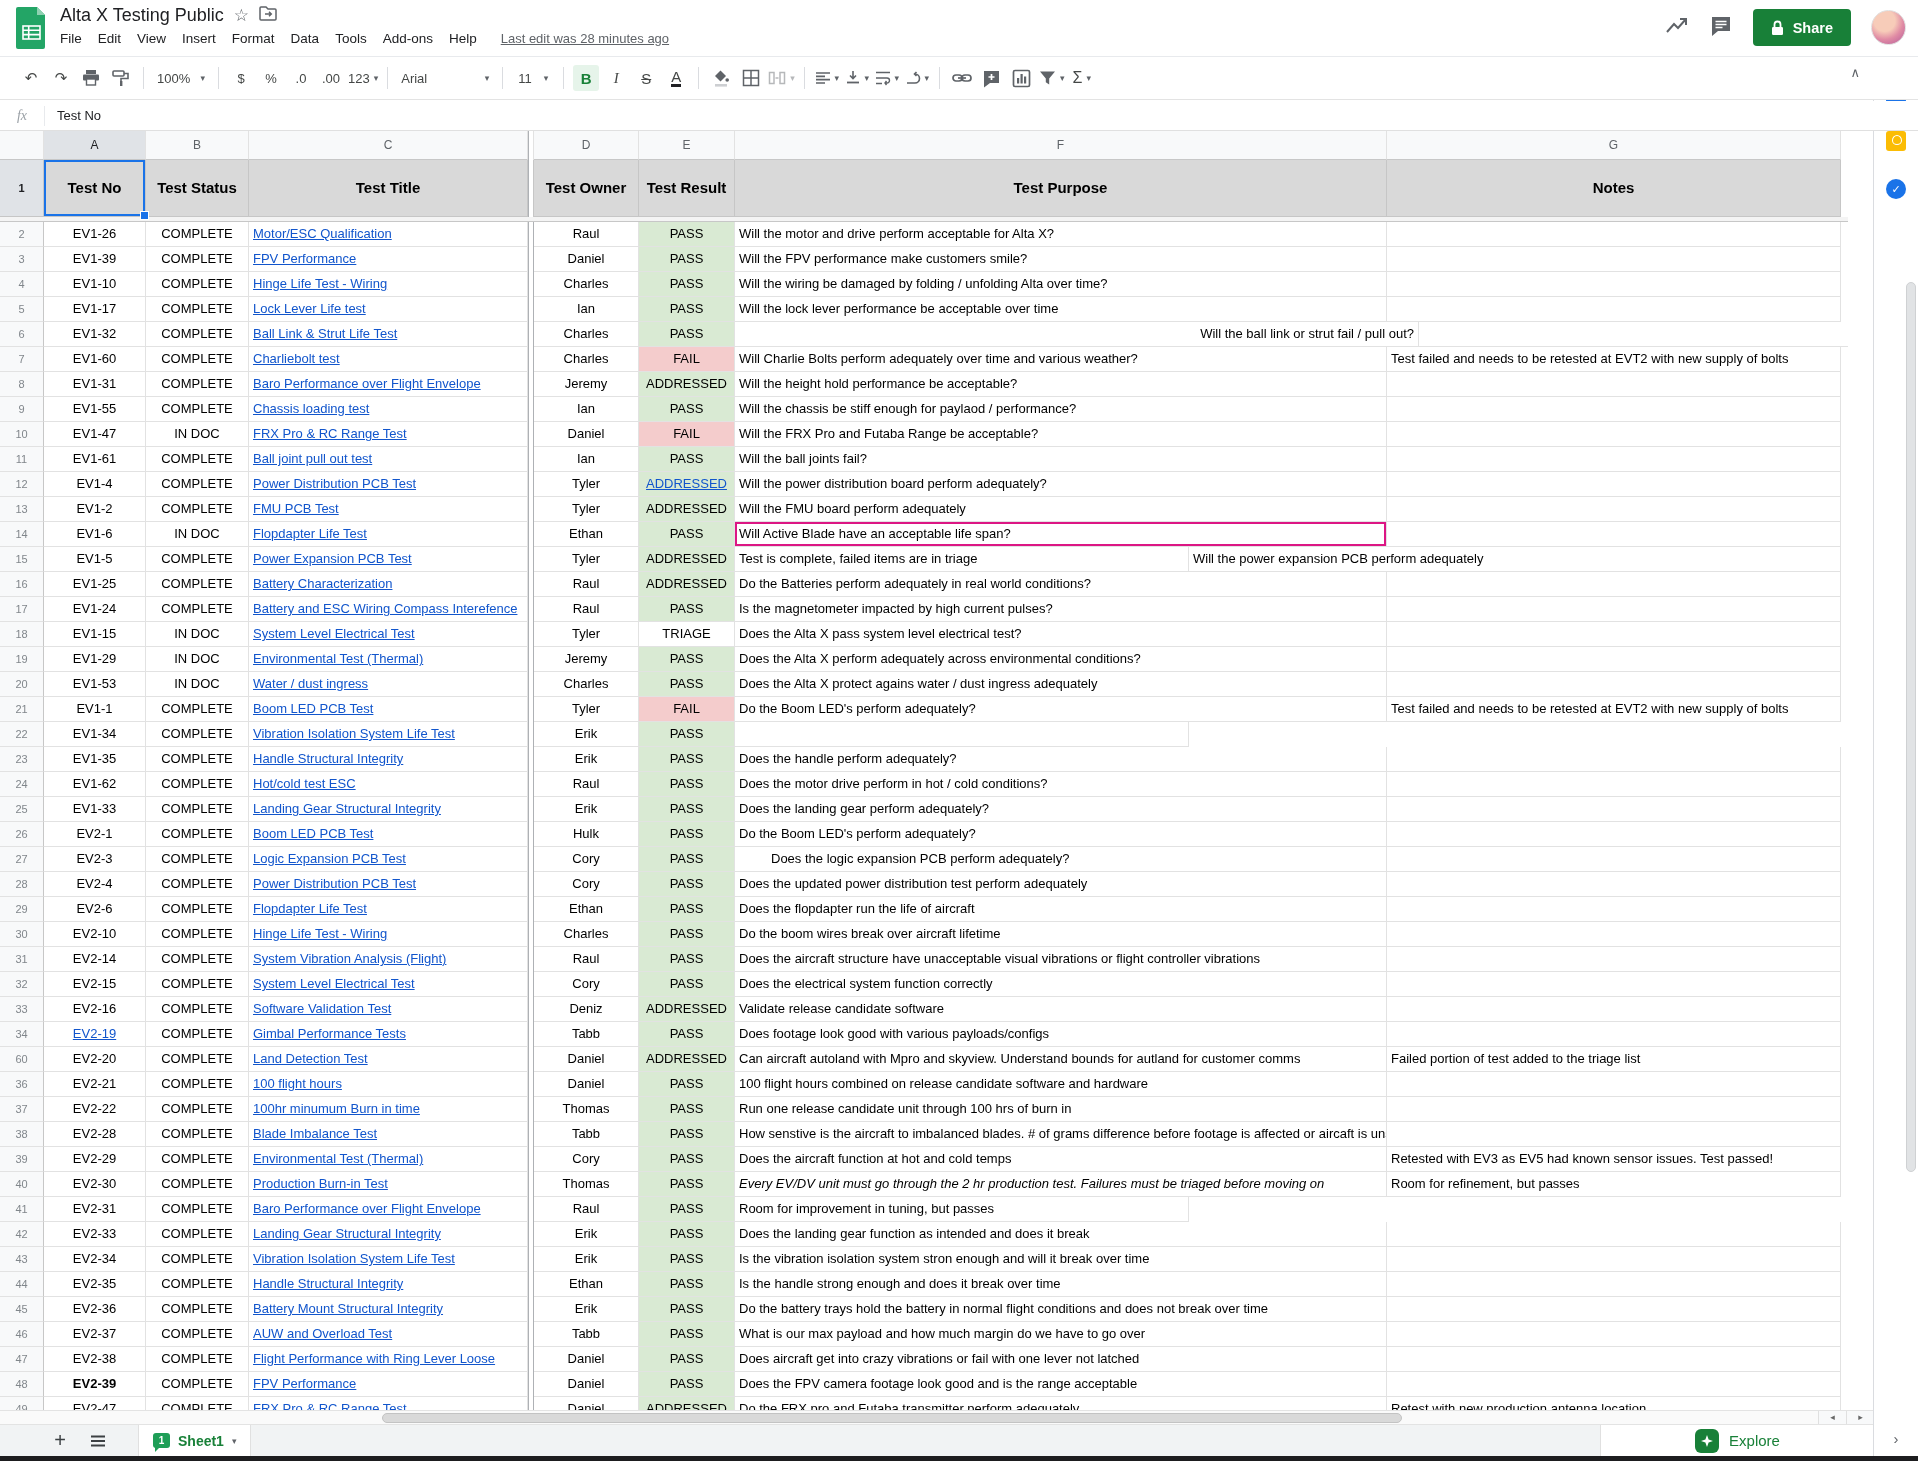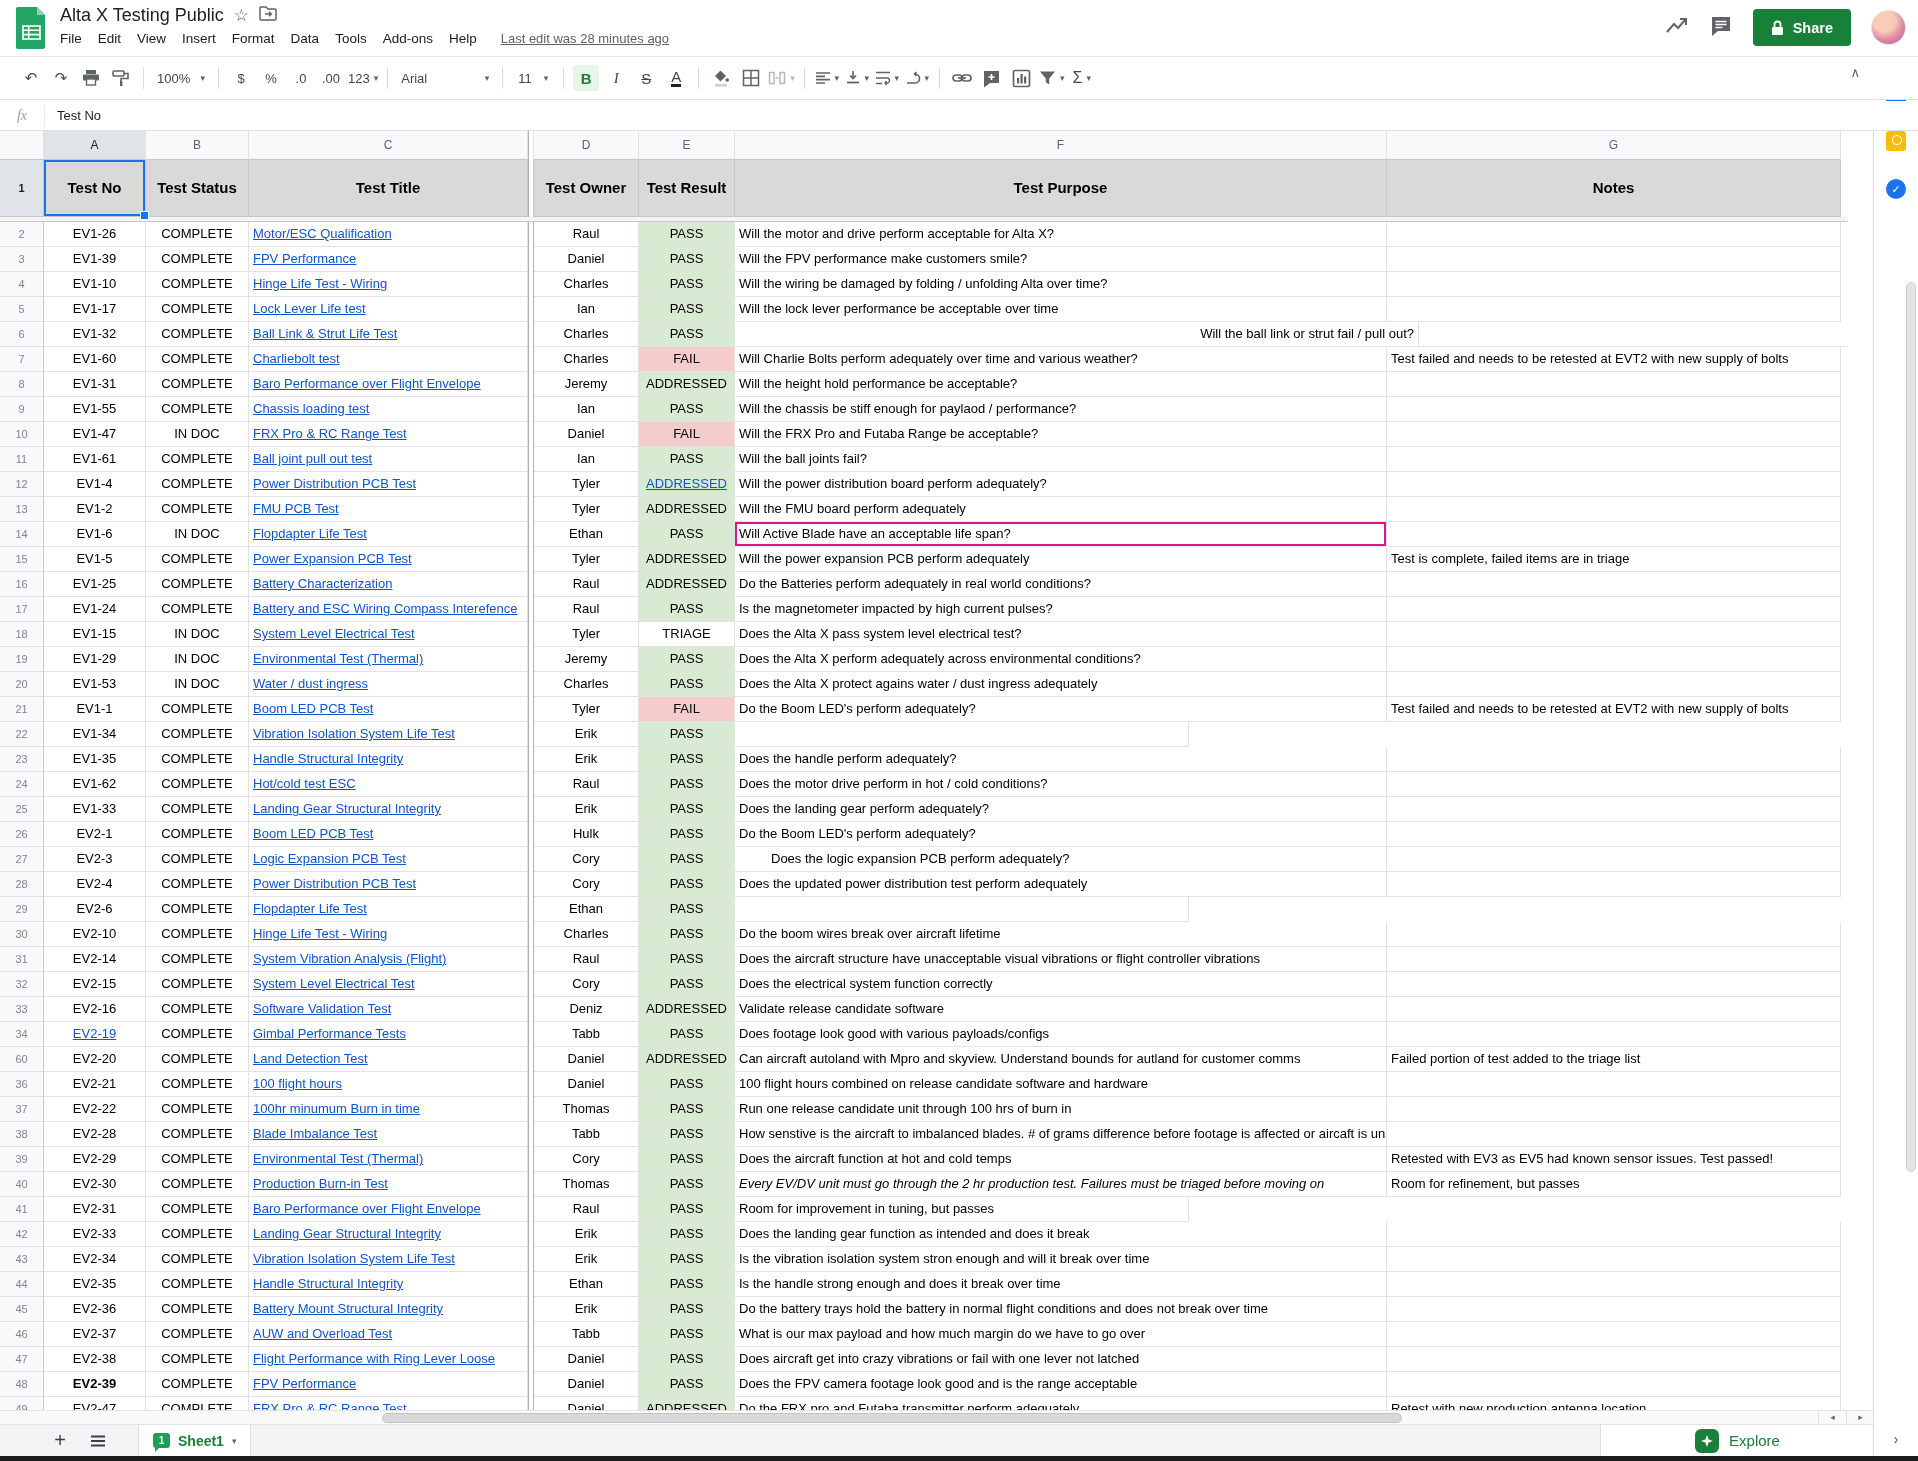--- a/index.html
+++ b/index.html
@@ -501,22 +501,22 @@
           <div class="cell filler" style="width: 7px;"></div>
         </div>
         <div class="grow">
           <div class="cell gut" style="width: 44px;">15</div>
           <div class="cell c-center" style="width: 102px;">EV1-5</div>
           <div class="cell c-center" style="width: 103px;">COMPLETE</div>
           <div class="cell c-left link" style="width: 279px;">Power Expansion PCB Test</div>
           <div class="cell fz" style="width: 6px;"></div>
           <div class="cell c-center" style="width: 105px;">Tyler</div>
           <div class="cell c-center res-g" style="width: 96px;">ADDRESSED</div>
+          <div class="cell c-left" style="width: 454px;">Test is complete, failed items are in triage</div>
           <div class="cell c-left" style="width: 652px;">Will the power expansion PCB perform adequately</div>
-          <div class="cell c-left" style="width: 454px;">Test is complete, failed items are in triage</div>
           <div class="cell filler" style="width: 7px;"></div>
         </div>
         <div class="grow">
           <div class="cell gut" style="width: 44px;">16</div>
           <div class="cell c-center" style="width: 102px;">EV1-25</div>
           <div class="cell c-center" style="width: 103px;">COMPLETE</div>
           <div class="cell c-left link" style="width: 279px;">Battery Characterization</div>
           <div class="cell fz" style="width: 6px;"></div>
           <div class="cell c-center" style="width: 105px;">Raul</div>
           <div class="cell c-center res-g" style="width: 96px;">ADDRESSED</div>
@@ -668,20 +668,21 @@
           <div class="cell filler" style="width: 7px;"></div>
         </div>
         <div class="grow">
           <div class="cell gut" style="width: 44px;">29</div>
           <div class="cell c-center" style="width: 102px;">EV2-6</div>
           <div class="cell c-center" style="width: 103px;">COMPLETE</div>
           <div class="cell c-left link" style="width: 279px;">Flopdapter Life Test</div>
           <div class="cell fz" style="width: 6px;"></div>
           <div class="cell c-center" style="width: 105px;">Ethan</div>
           <div class="cell c-center res-g" style="width: 96px;">PASS</div>
+          <div class="cell c-left" style="width: 652px;">Does the flopdapter run the life of aircraft</div>
           <div class="cell c-left" style="width: 454px;"></div>
           <div class="cell filler" style="width: 7px;"></div>
         </div>
         <div class="grow">
           <div class="cell gut" style="width: 44px;">30</div>
           <div class="cell c-center" style="width: 102px;">EV2-10</div>
           <div class="cell c-center" style="width: 103px;">COMPLETE</div>
           <div class="cell c-left link" style="width: 279px;">Hinge Life Test - Wiring</div>
           <div class="cell fz" style="width: 6px;"></div>
           <div class="cell c-center" style="width: 105px;">Charles</div>

